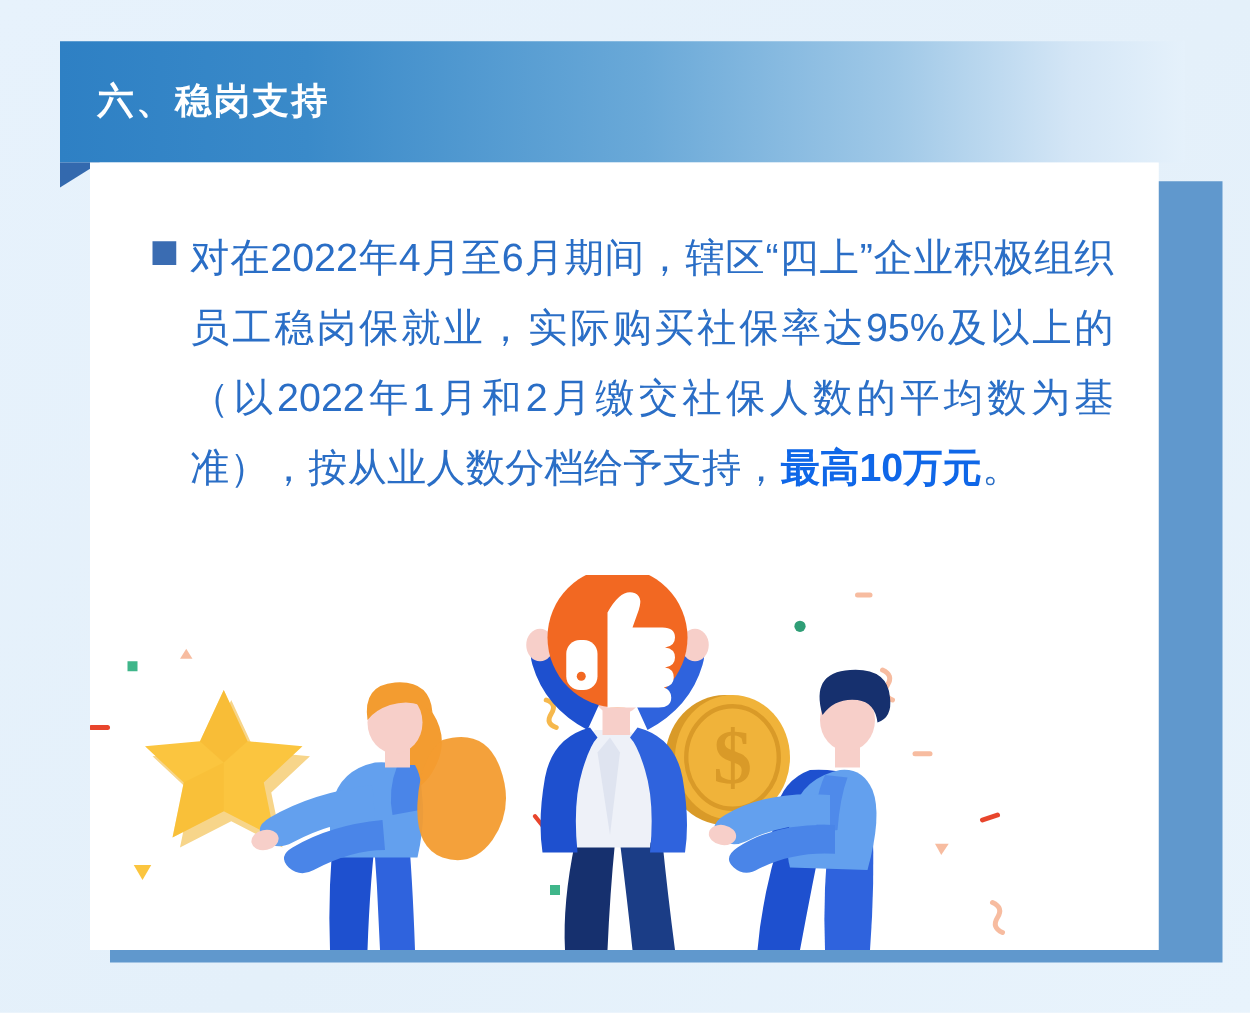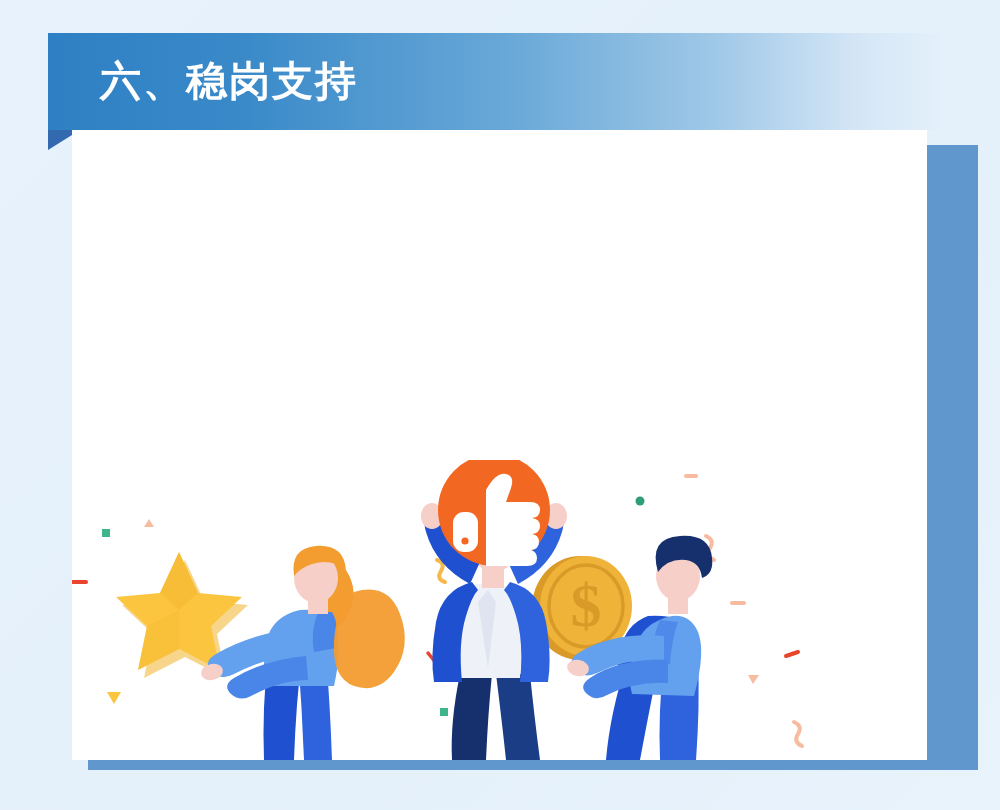--- a/index.html
+++ b/index.html
@@ -25,23 +25,23 @@
     position: absolute;
     left: 48px;
     top: 33px;
     width: 900px;
     height: 97px;
     background: linear-gradient(to right, #2e80c4 0%, #3a8ac9 22%, #6aa9d8 52%, #9fc8e7 74%, #d4e6f6 90%, #e5f1fb 100%);
     display: flex;
     align-items: center;
   }
   .banner-title {
-    margin-left: 52px;
+    margin-left: 30px;
     color: #ffffff;
-    font-size: 41px;
+    font-size: 29px;
     font-weight: bold;
     letter-spacing: 2px;
     line-height: 1;
     white-space: nowrap;
   }
   .banner-fold {
     position: absolute;
     left: 48px;
     top: 130px;
     width: 0;
@@ -115,20 +115,24 @@
 <div id="page">
 
   <div class="banner">
     <div class="banner-title">六、稳岗支持</div>
   </div>
   <div class="banner-fold"></div>
 
   <div class="card-accent"></div>
   <div class="card">
 
+    <div class="body-block">
+      <div class="bullet"></div>
+      <div class="paragraph"><span>对在2022年4月至6月期间，辖区“四上”企业积极组织员工稳岗保就业，实际购买社保率达95%及以上的（以2022年1月和2月缴交社保人数的平均数为基准），按从业人数分档给予支持，</span><span class="hl">最高10万元</span><span>。</span></div>
+    </div>
 
     <div class="illustration">
       <svg viewBox="0 0 855 300" width="855" height="300" xmlns="http://www.w3.org/2000/svg">
 
         <g>
           <line x1="410" y1="22" x2="418" y2="6" stroke="#e8452c" stroke-width="4.5" stroke-linecap="round"></line>
           <line x1="358" y1="50" x2="366" y2="66" stroke="#e8452c" stroke-width="4.5" stroke-linecap="round"></line>
           <circle cx="404" cy="61" r="3.6" fill="#e8452c"></circle>
           <path d="M381 85 q9 3 4 11 q-5 8 4 11" stroke="#f6b84c" stroke-width="4" fill="none" stroke-linecap="round"></path>
           <path d="M365 100 q9 3 4 11 q-5 8 4 11" stroke="#f6b84c" stroke-width="4" fill="none" stroke-linecap="round"></path>

